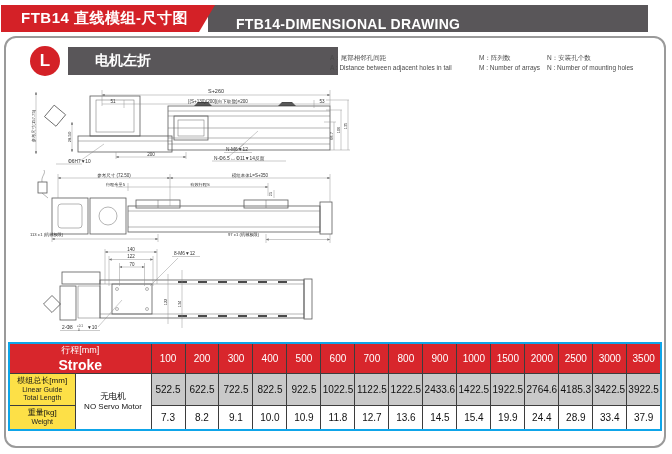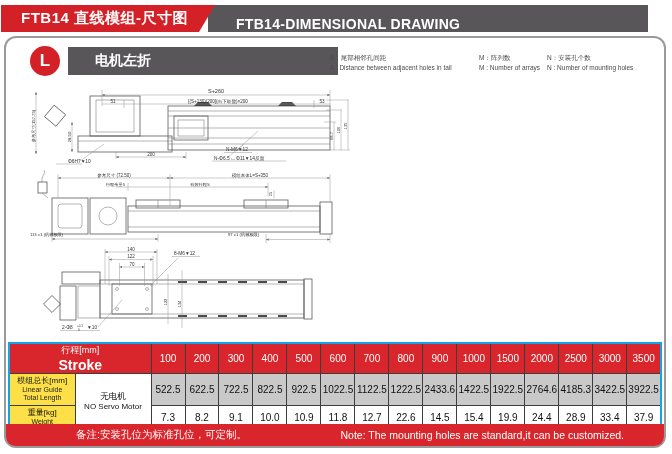--- a/index.html
+++ b/index.html
@@ -324,30 +324,26 @@
         <div class="lbl-cn">重量[kg]</div>
         <div class="lbl-en">Weight</div>
       </td>
     <td class="c-white">7.3</td>
           <td class="c-white">8.2</td>
           <td class="c-white">9.1</td>
           <td class="c-white">10.0</td>
           <td class="c-white">10.9</td>
           <td class="c-white">11.8</td>
           <td class="c-white">12.7</td>
-          <td class="c-white">22.6</td>
+          <td class="c-white">13.6</td>
           <td class="c-white">14.5</td>
           <td class="c-white">15.4</td>
           <td class="c-white">19.9</td>
           <td class="c-white">24.4</td>
           <td class="c-white">28.9</td>
           <td class="c-white">33.4</td>
           <td class="c-white">37.9</td>
         </tr>
   </tbody>
     </table>
 
-  <div class="footer">
-    <span class="foot-cn">备注:安装孔位为标准孔位，可定制。</span>
-    <span class="foot-en">Note: The mounting holes are standard,it can be customized.</span>
-  </div>
 
 </div>
 
 </body></html>

